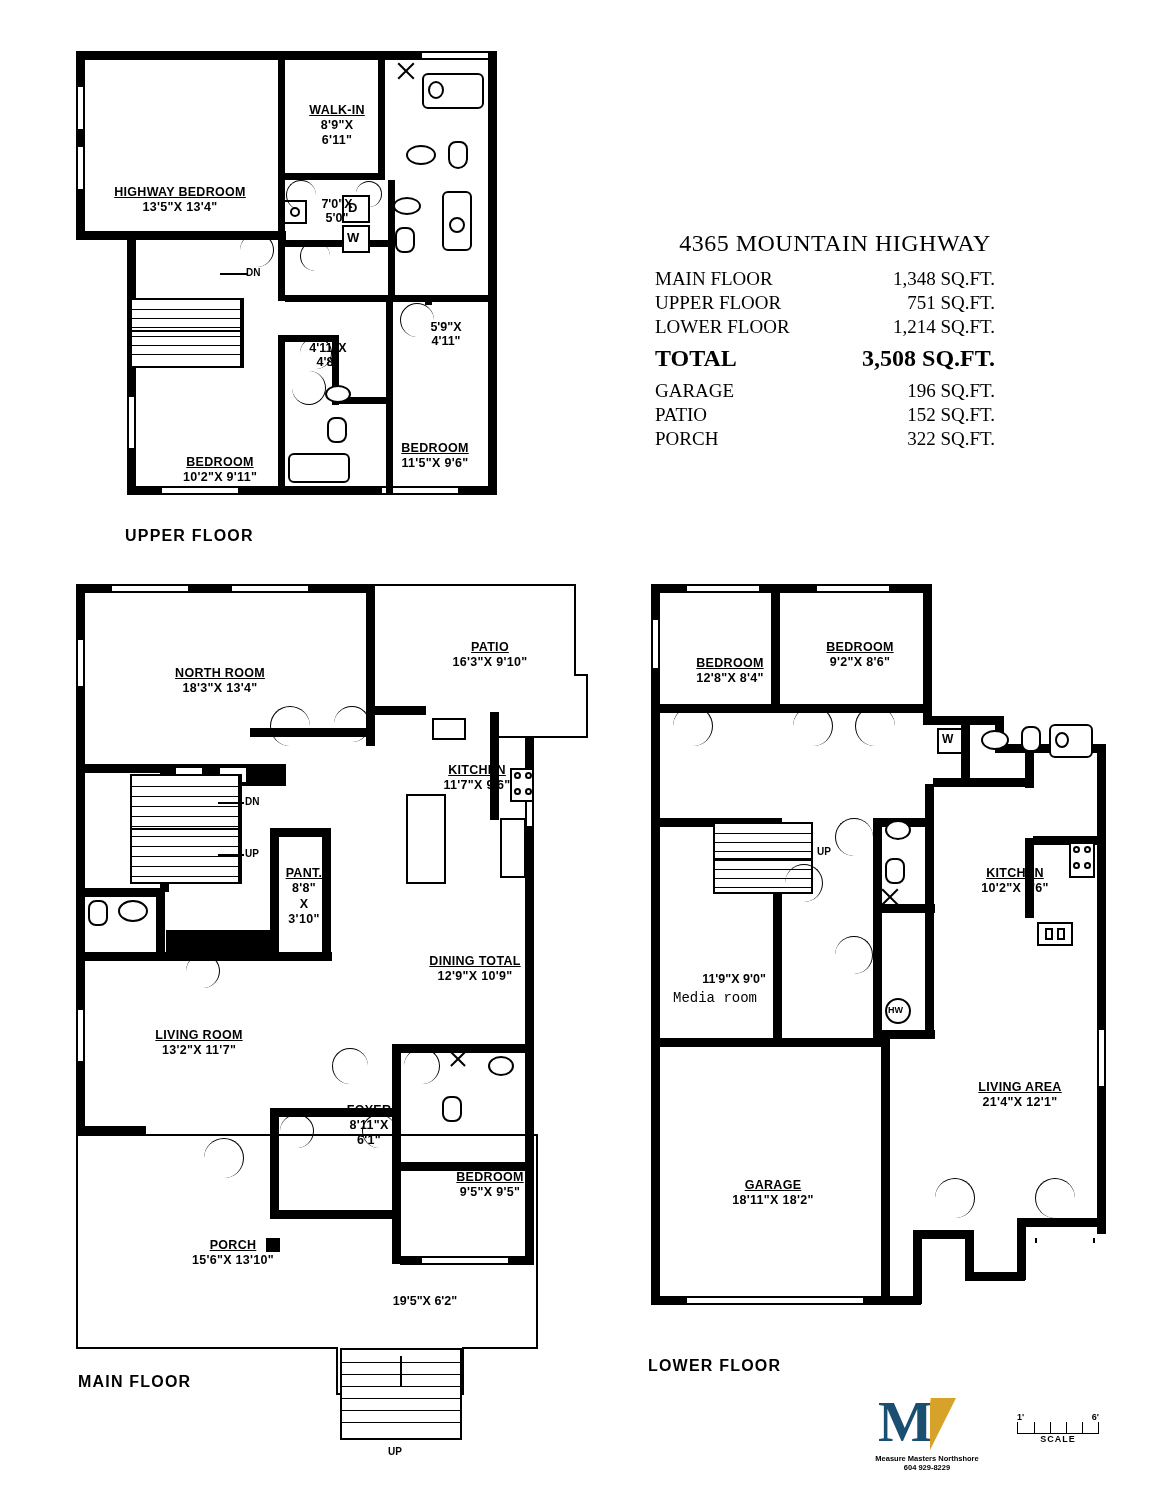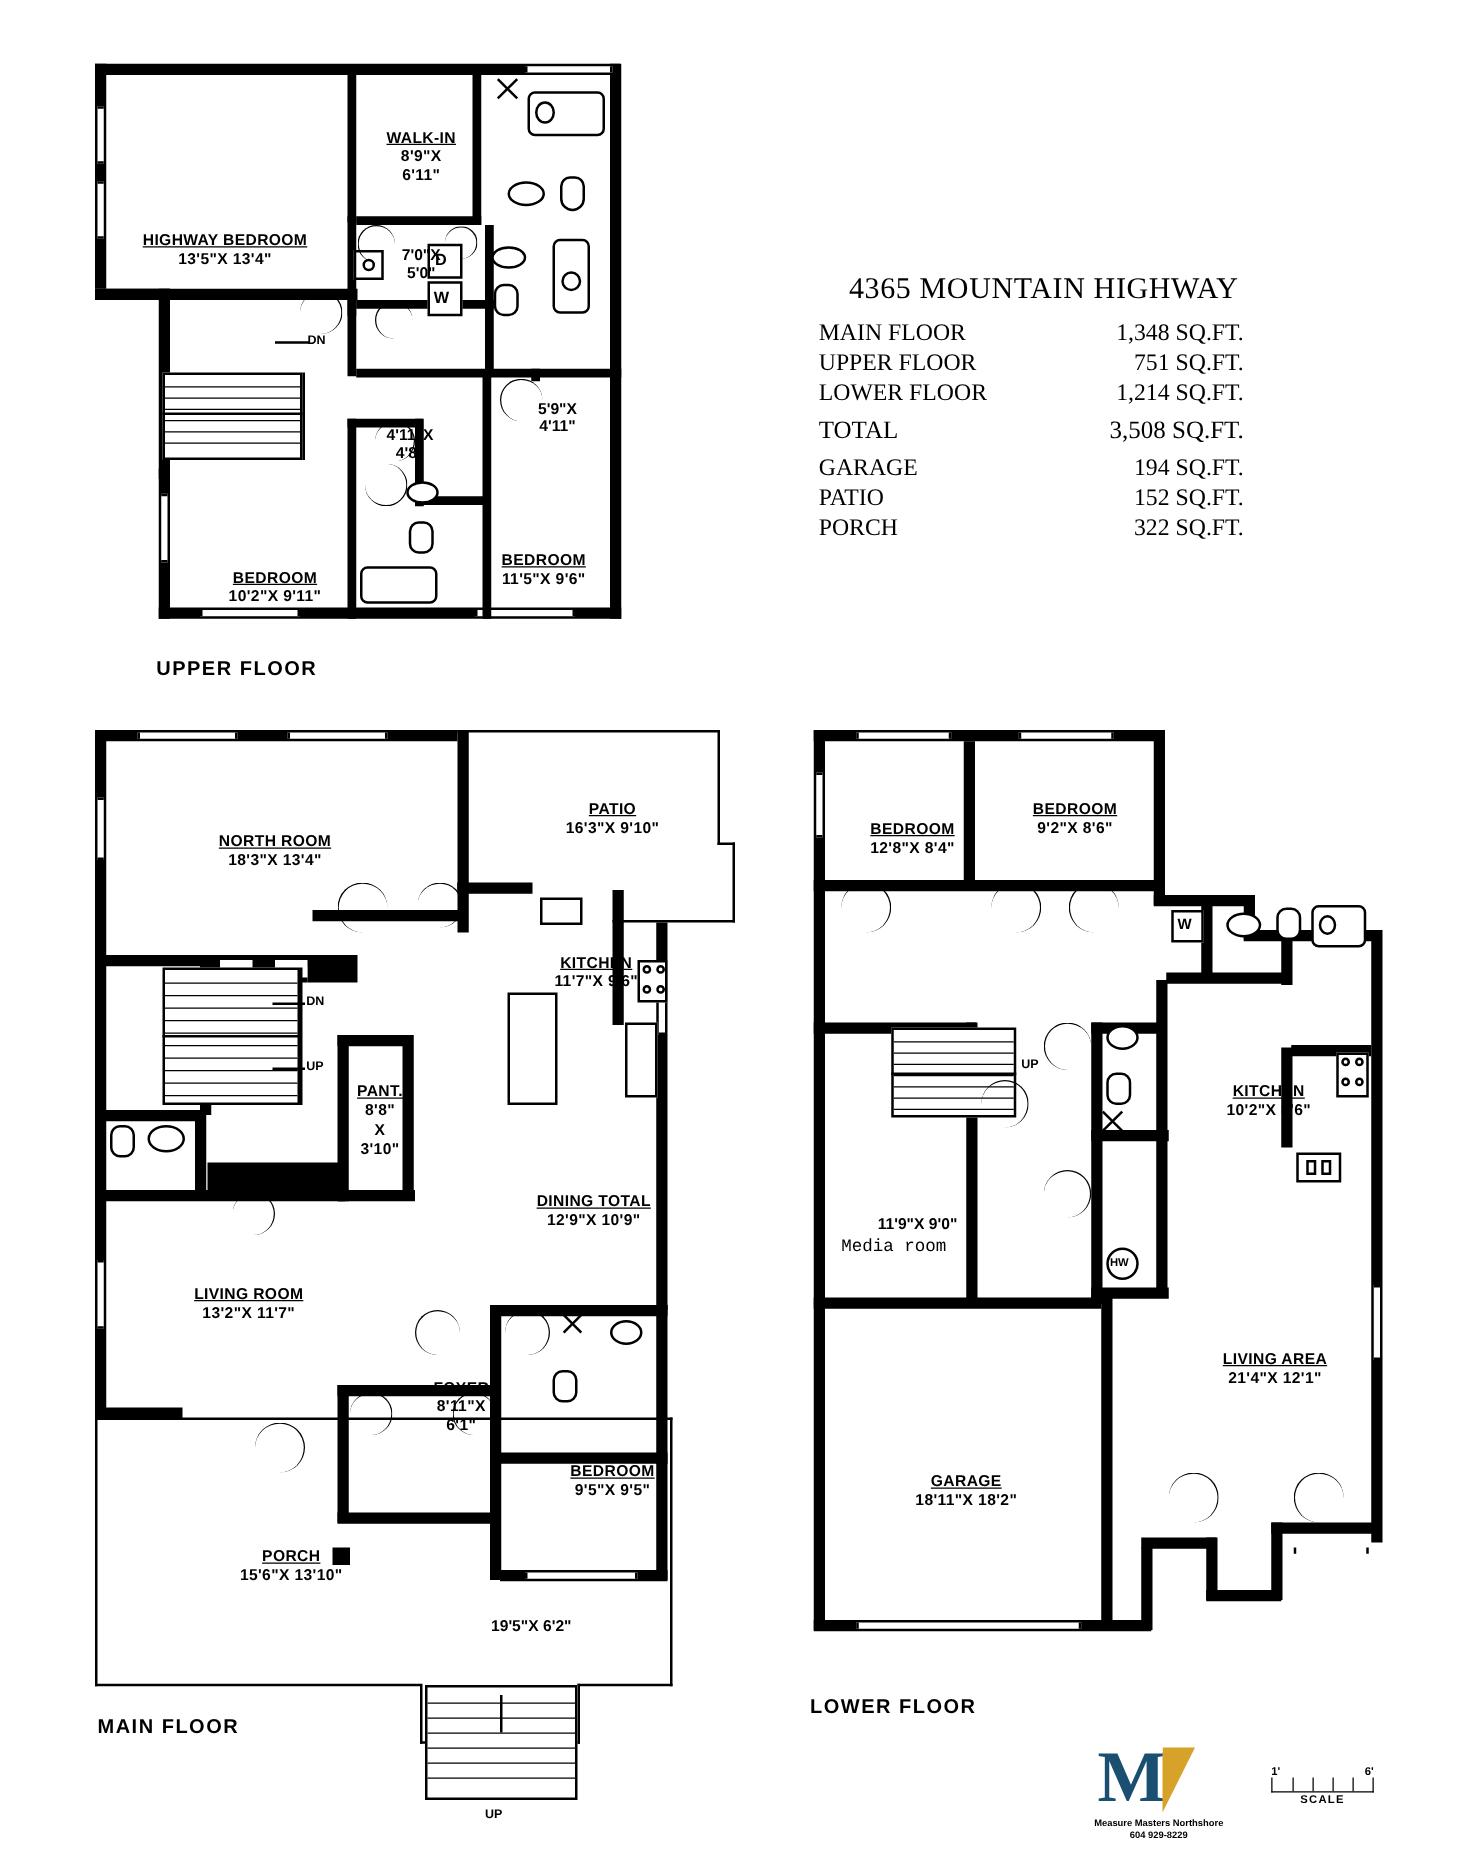--- a/index.html
+++ b/index.html
@@ -55,21 +55,21 @@
   .door.tr { border-left:none; border-bottom:none; }
   .door.br { border-left:none; border-top:none; }
 
   
   .specs { position:absolute; font-family:"Liberation Serif", serif; }
   .specs .addr1 { font-size:24px; text-align:center; letter-spacing:0.5px; }
   .specs .addr2 { font-size:22px; text-align:center; letter-spacing:0.5px; }
   .specs table { border-collapse:collapse; margin-top:10px; width:340px; }
   .specs td { font-size:19px; padding:1px 0; }
   .specs td.v { text-align:right; }
-  .specs tr.total td { font-weight:normal; font-size:20px; padding-top:6px; }
+  .specs tr.total td { font-weight:bold; font-size:24px; padding-top:6px; }
   .specs tr.spacer td { height:6px; padding:0; }
 
   
   .logo-box { position:absolute; }
   .logo-m { font-family:"Liberation Serif", serif; font-weight:bold; font-size:58px; color:#1b4f72; line-height:0.9; }
   .logo-sub { font-size:7.5px; font-weight:bold; text-align:center; line-height:1.25; }
   .scale-box { position:absolute; text-align:center; }
   .scale-bar { position:relative; width:82px; height:12px; border-left:1.5px solid #000; border-right:1.5px solid #000; border-bottom:1.5px solid #000; }
   .scale-bar i { position:absolute; top:0; bottom:0; width:0; border-left:1.5px solid #000; }
   .scale-lbl { font-size:9px; font-weight:bold; letter-spacing:1px; }
@@ -177,21 +177,21 @@
     <div class="plain-lbl" style="left:232px; top:152px; width:70px; white-space:pre-line;">7'0"X
 5'0"</div>
     <div class="plain-lbl" style="left:336px; top:275px; width:80px; white-space:pre-line;">5'9"X
 4'11"</div>
     <div class="plain-lbl" style="left:218px; top:296px; width:80px; white-space:pre-line;">4'11"X
 4'8"</div>
   </div>
 
   <div class="floor-title" style="left:125px; top:527px;">UPPER  FLOOR</div>
 
-  <div class="specs" style="left:655px; top:218px; width:360px;">
+  <div class="specs" style="left:655px; top:230px; width:360px;">
     <div class="addr1">4365 MOUNTAIN HIGHWAY</div>
     <table>
       <tbody>
           <tr>
         <td>MAIN FLOOR</td>
         <td class="v">1,348 SQ.FT.</td>
       </tr>
       <tr>
         <td>UPPER FLOOR</td>
         <td class="v">751 SQ.FT.</td>
@@ -202,21 +202,21 @@
       </tr>
       <tr class="total">
         <td>TOTAL</td>
         <td class="v">3,508 SQ.FT.</td>
       </tr>
       <tr class="spacer">
             <td colspan="2"></td>
           </tr>
       <tr>
         <td>GARAGE</td>
-        <td class="v">194 SQ.FT.</td>
+        <td class="v">196 SQ.FT.</td>
       </tr>
       <tr>
         <td>PATIO</td>
         <td class="v">152 SQ.FT.</td>
       </tr>
       <tr>
         <td>PORCH</td>
         <td class="v">322 SQ.FT.</td>
       </tr>
     </tbody>

